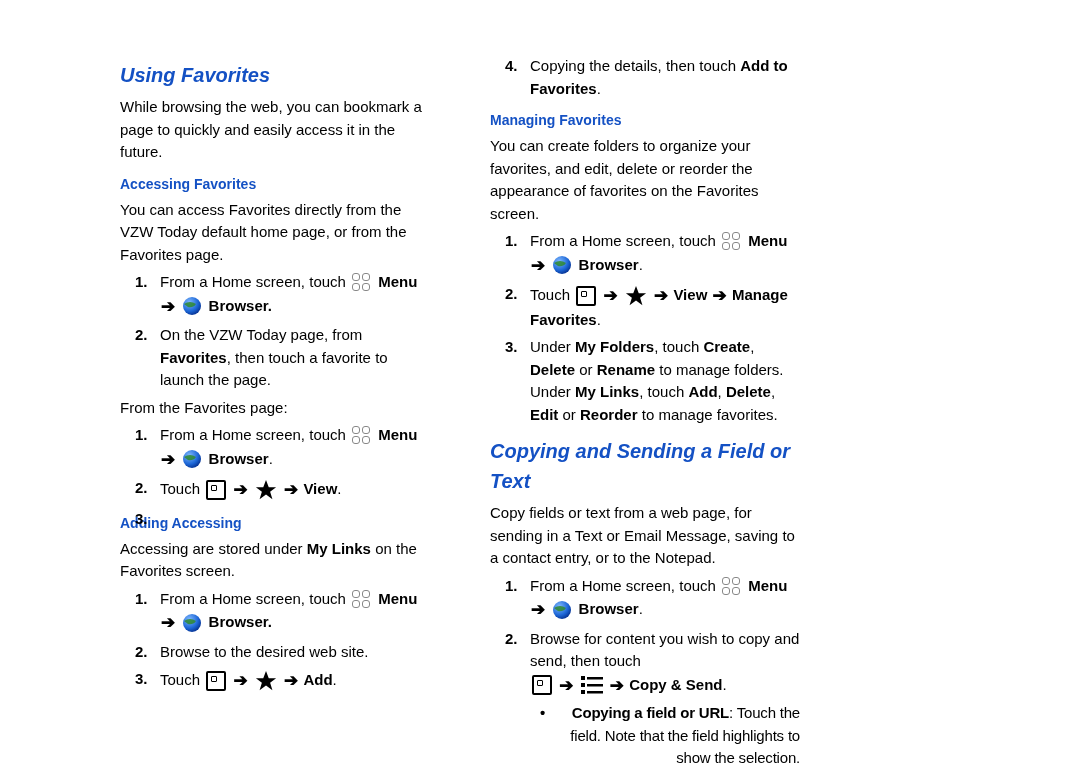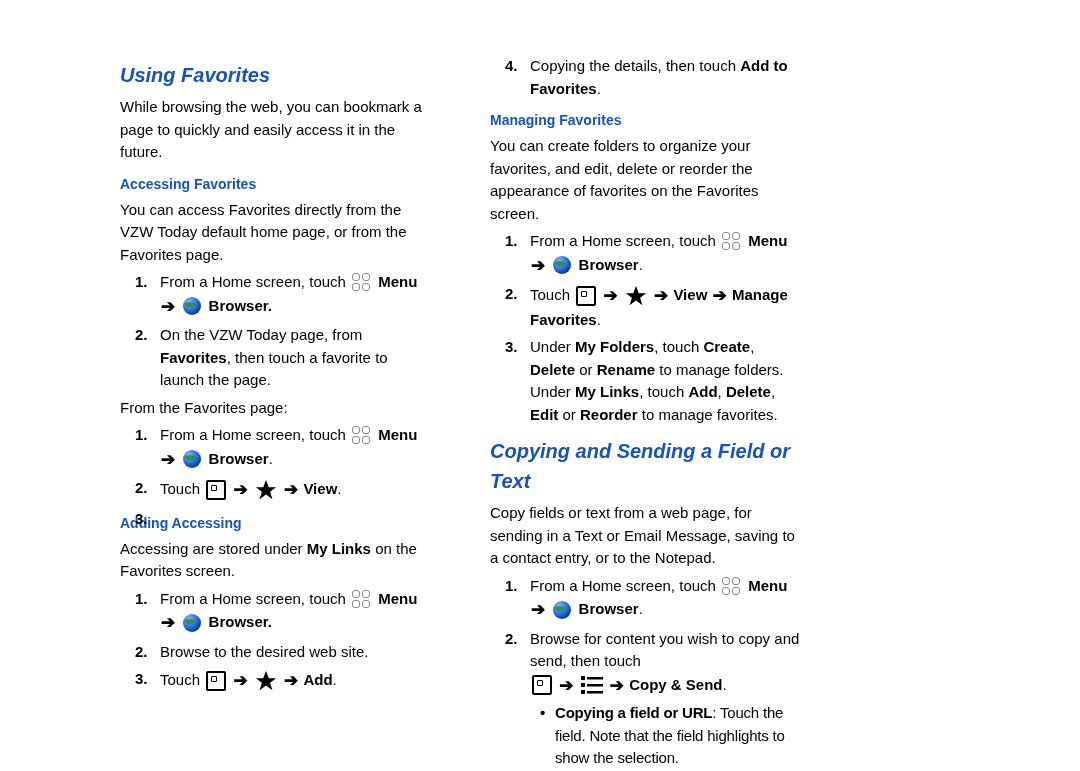--- a/index.html
+++ b/index.html
@@ -144,20 +144,21 @@
   
   ul.bullet {
     list-style: none;
     padding: 0;
     margin: 4px 0;
   }
   ul.bullet > li {
     position: relative;
     padding-left: 25px;
     margin: 4px 0;
+    text-align: right;
   }
   ul.bullet > li::before {
     content: "•";
     position: absolute;
     left: 10px;
     top: 0;
     font-weight: bold;
   }
 
   ul.dash {

